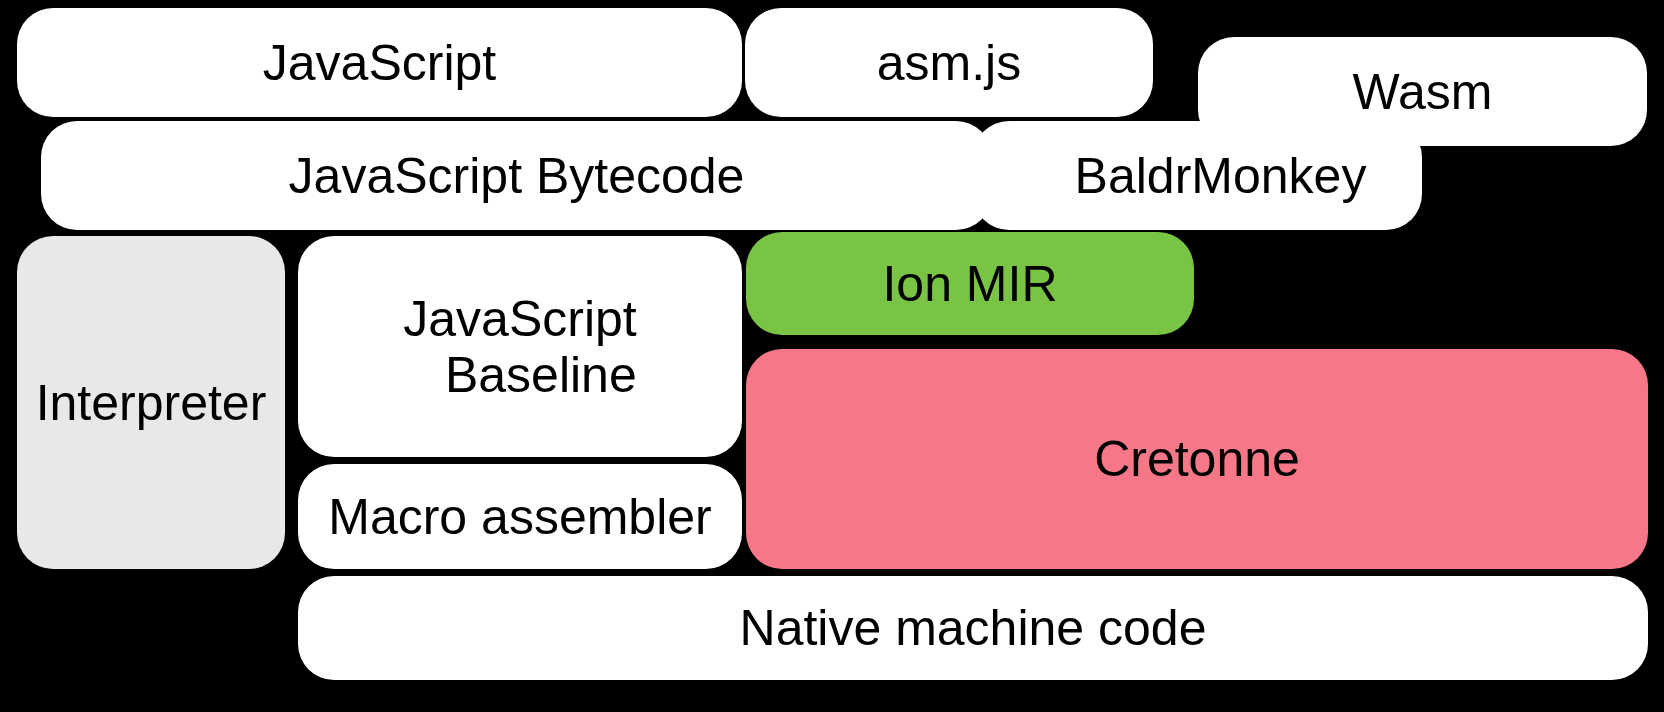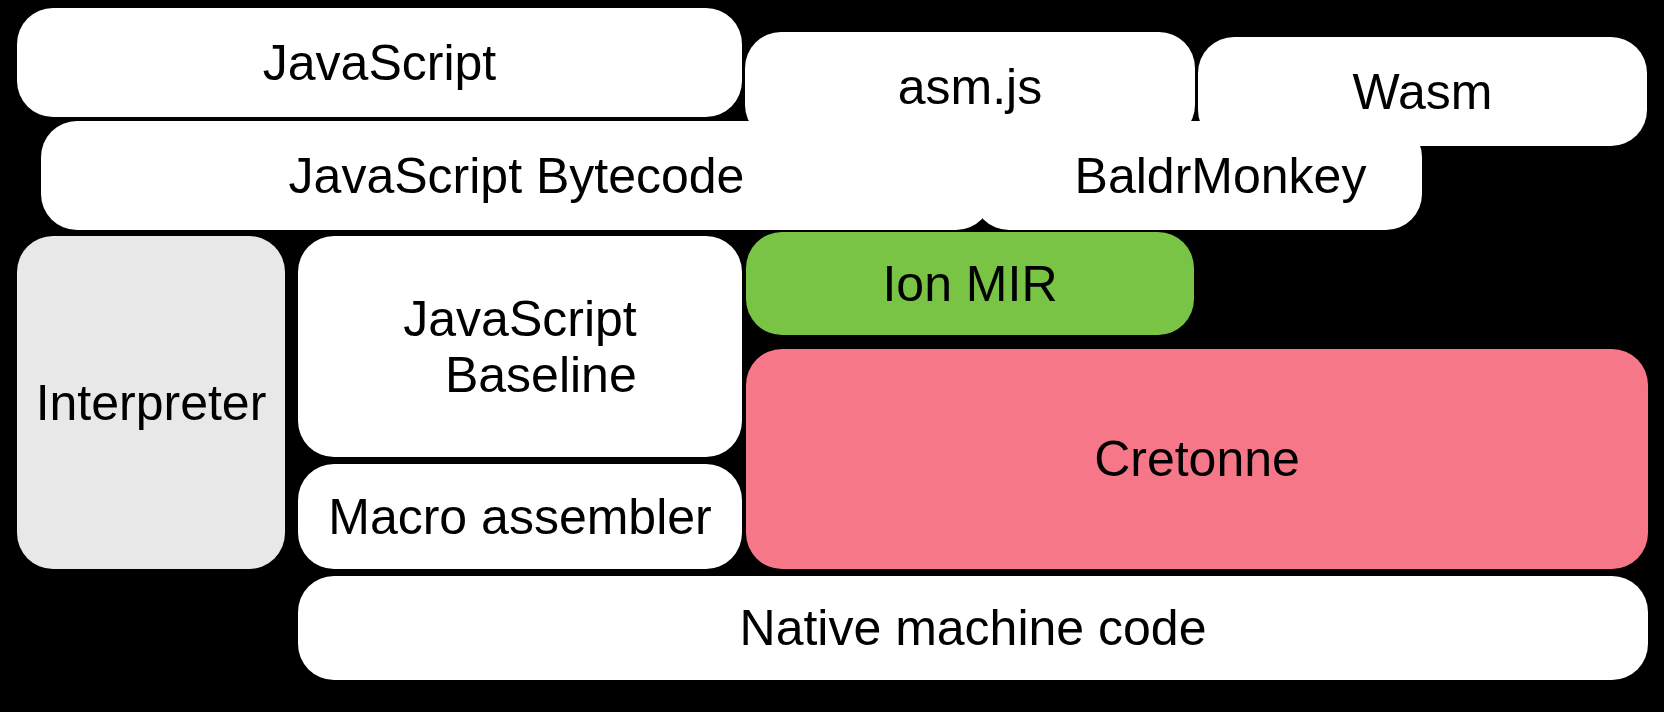--- a/index.html
+++ b/index.html
@@ -25,21 +25,21 @@
     align-items: center;
     justify-content: center;
     text-align: right;
     font-size: 50px;
     line-height: 1.12;
   }
   .box span {
     white-space: pre-line;
   }
   .b-javascript   { left: 17px;   top: 8px;   width: 725px;  height: 109px; }
-  .b-asmjs        { left: 745px;  top: 8px;   width: 450px;  height: 109px; margin-top: 24px; }
+  .b-asmjs        { left: 745px;  top: 8px;   width: 408px;  height: 109px; }
   .b-wasm         { left: 1198px; top: 8px;   width: 449px;  height: 109px; margin-top: 29px; }
   .b-bytecode     { left: 17px;   top: 121px; width: 951px;  height: 109px; margin-left: 24px; }
   .b-baldrmonkey  { left: 973px;  top: 121px; width: 449px;  height: 109px; padding-left: 46px; }
   .b-interpreter  { left: 17px;   top: 236px; width: 268px;  height: 333px; background: var(--interpreter, #e8e8e8); }
   .b-baseline     { left: 298px;  top: 236px; width: 444px;  height: 221px; }
   .b-ionmir       { left: 746px;  top: 232px; width: 448px;  height: 103px; background: var(--ion-mir, #79c445); }
   .b-cretonne     { left: 746px;  top: 349px; width: 902px;  height: 220px; background: var(--cretonne, #f67888); }
   .b-macro        { left: 298px;  top: 464px; width: 444px;  height: 105px; }
   .b-native       { left: 298px;  top: 576px; width: 1350px; height: 104px; }
 </style>

